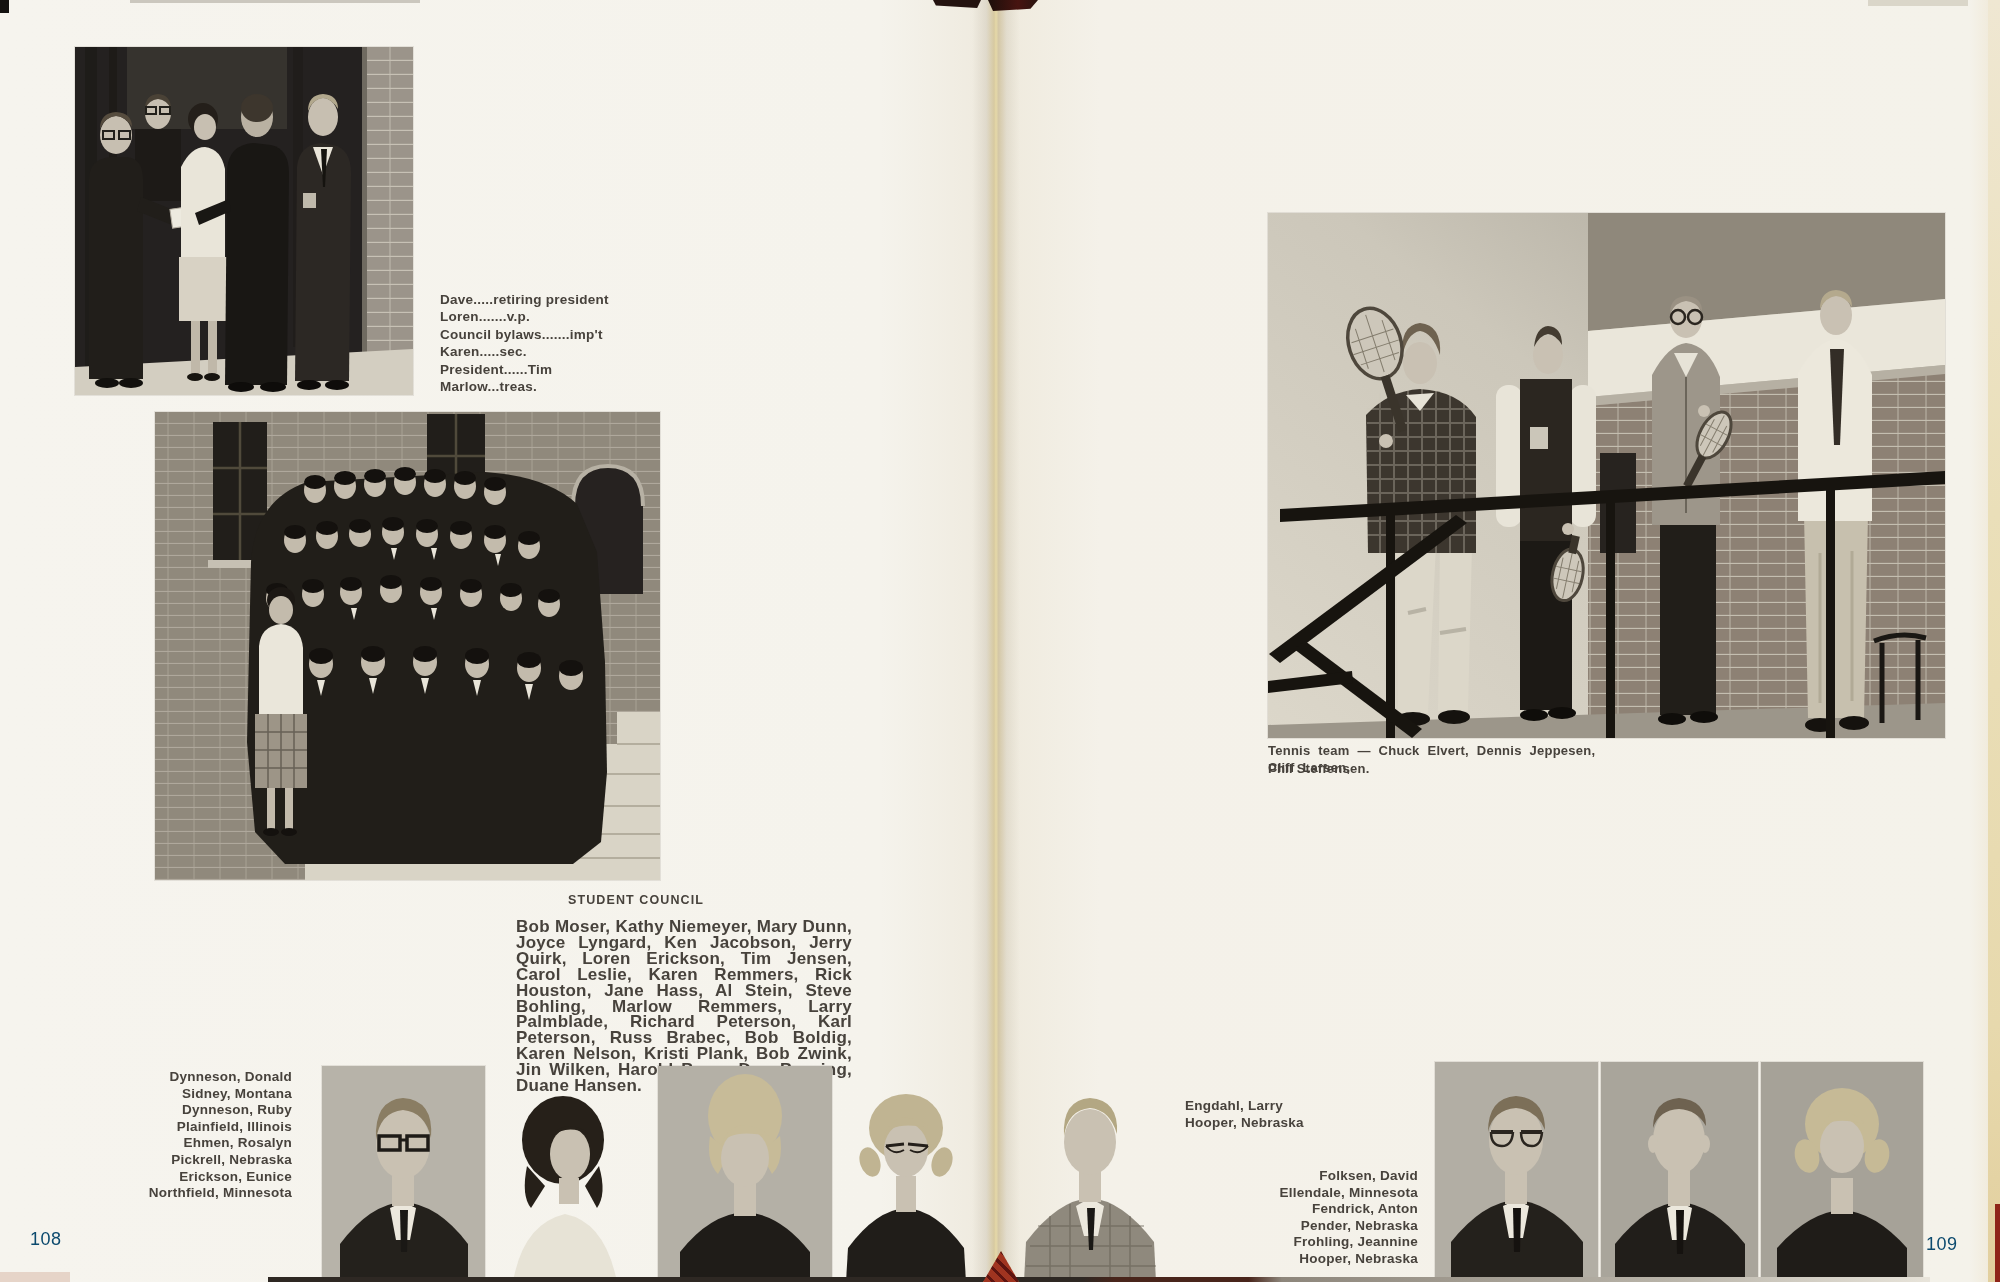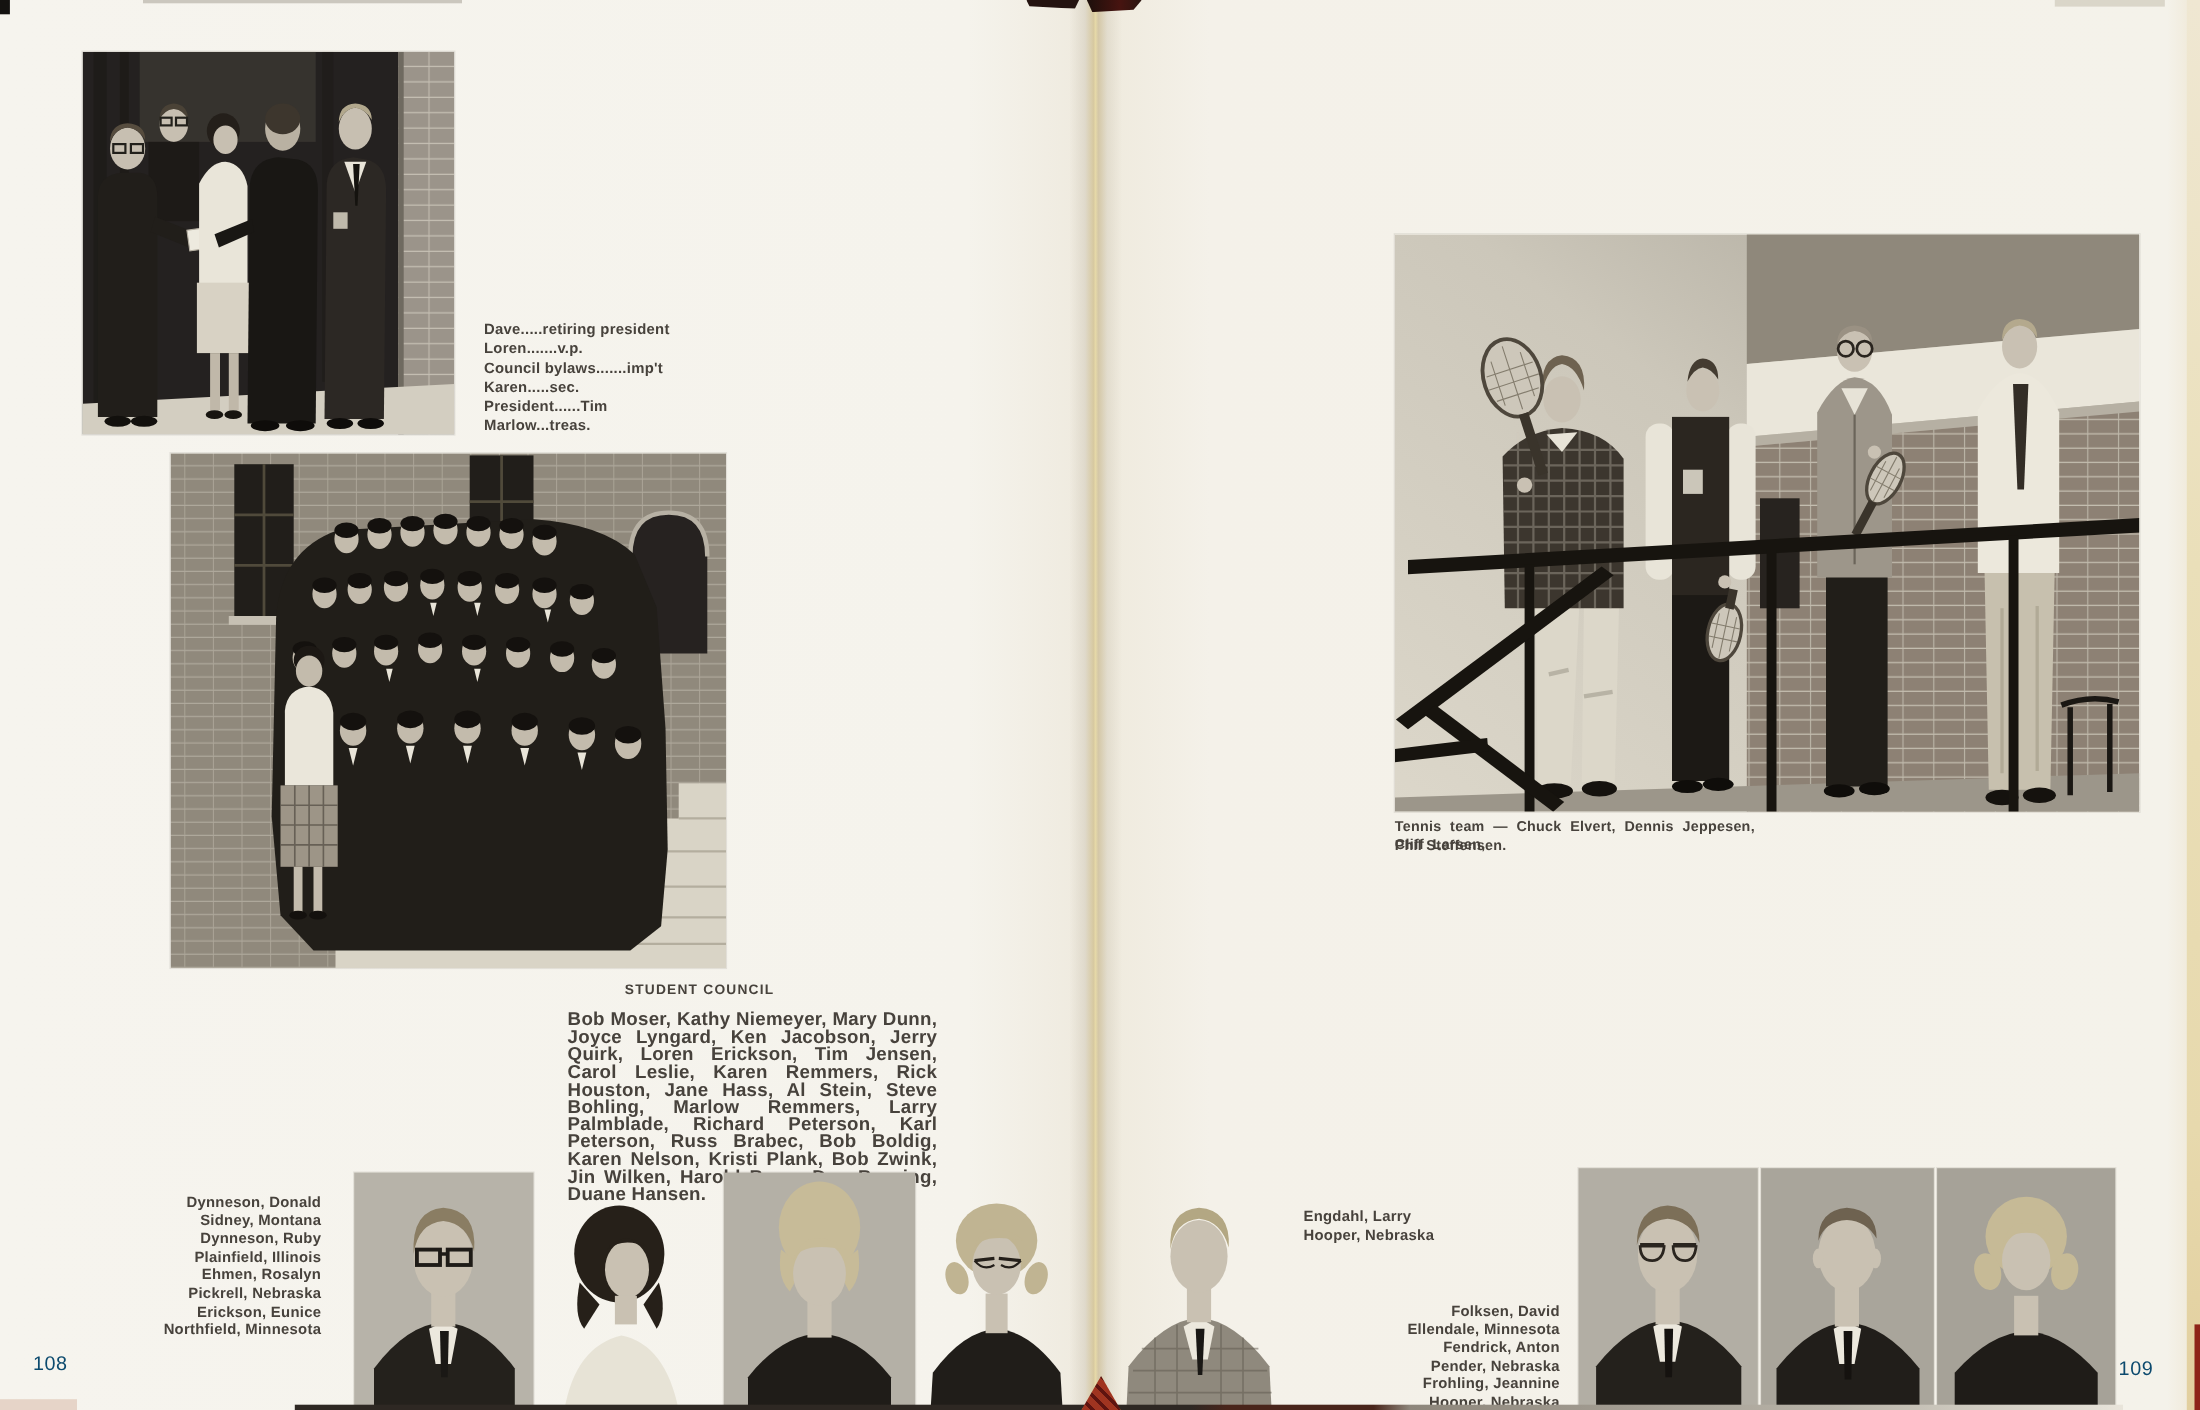--- a/index.html
+++ b/index.html
@@ -9,21 +9,21 @@
   }
   .page-bg{position:absolute;top:0;height:1282px;}
   .page-bg.left{left:0;width:1000px;background:linear-gradient(90deg,#f6f4ee 0%,#f5f3ec 88%,#eee9dd 100%);}
   .page-bg.right{left:1000px;width:1000px;background:linear-gradient(90deg,#efeadd 0%,#f4f1e9 10%,#f4f2ea 97%,#efe7d4 100%);}
   .photo{position:absolute;overflow:hidden;box-shadow:0 0 0 1px rgba(60,50,35,.10);}
   .photo svg{display:block;width:100%;height:100%;}
   .txt{position:absolute;color:#47423c;font-weight:700;letter-spacing:.25px;}
   .officer{font-size:13.5px;line-height:17.4px;}
   .caption-center{font-size:12.5px;letter-spacing:1.1px;text-align:center;}
   .names-par{font-size:17px;line-height:15.9px;text-align:justify;margin-left:48px;}
-  .names-list{font-size:13.5px;line-height:16.6px;text-align:right;margin-top:16px;}
+  .names-list{font-size:13.5px;line-height:16.6px;text-align:right;}
   .names-list-left{font-size:13.5px;line-height:17.2px;text-align:left;}
   .tennis-cap{font-size:13px;line-height:17px;}
   .pageno{position:absolute;font-size:18px;font-weight:400;color:#0c4a6e;letter-spacing:.5px;}
   .artifact{position:absolute;}
   .gutter{
     position:absolute;left:972px;top:0;width:48px;height:1282px;pointer-events:none;
     background:linear-gradient(90deg,rgba(110,95,60,0) 0%,rgba(110,95,60,.12) 30%,
       rgba(196,174,110,.55) 46%,#e6d9a8 50%,rgba(180,158,100,.45) 55%,
       rgba(110,95,60,.10) 72%,rgba(110,95,60,0) 100%);
   }

